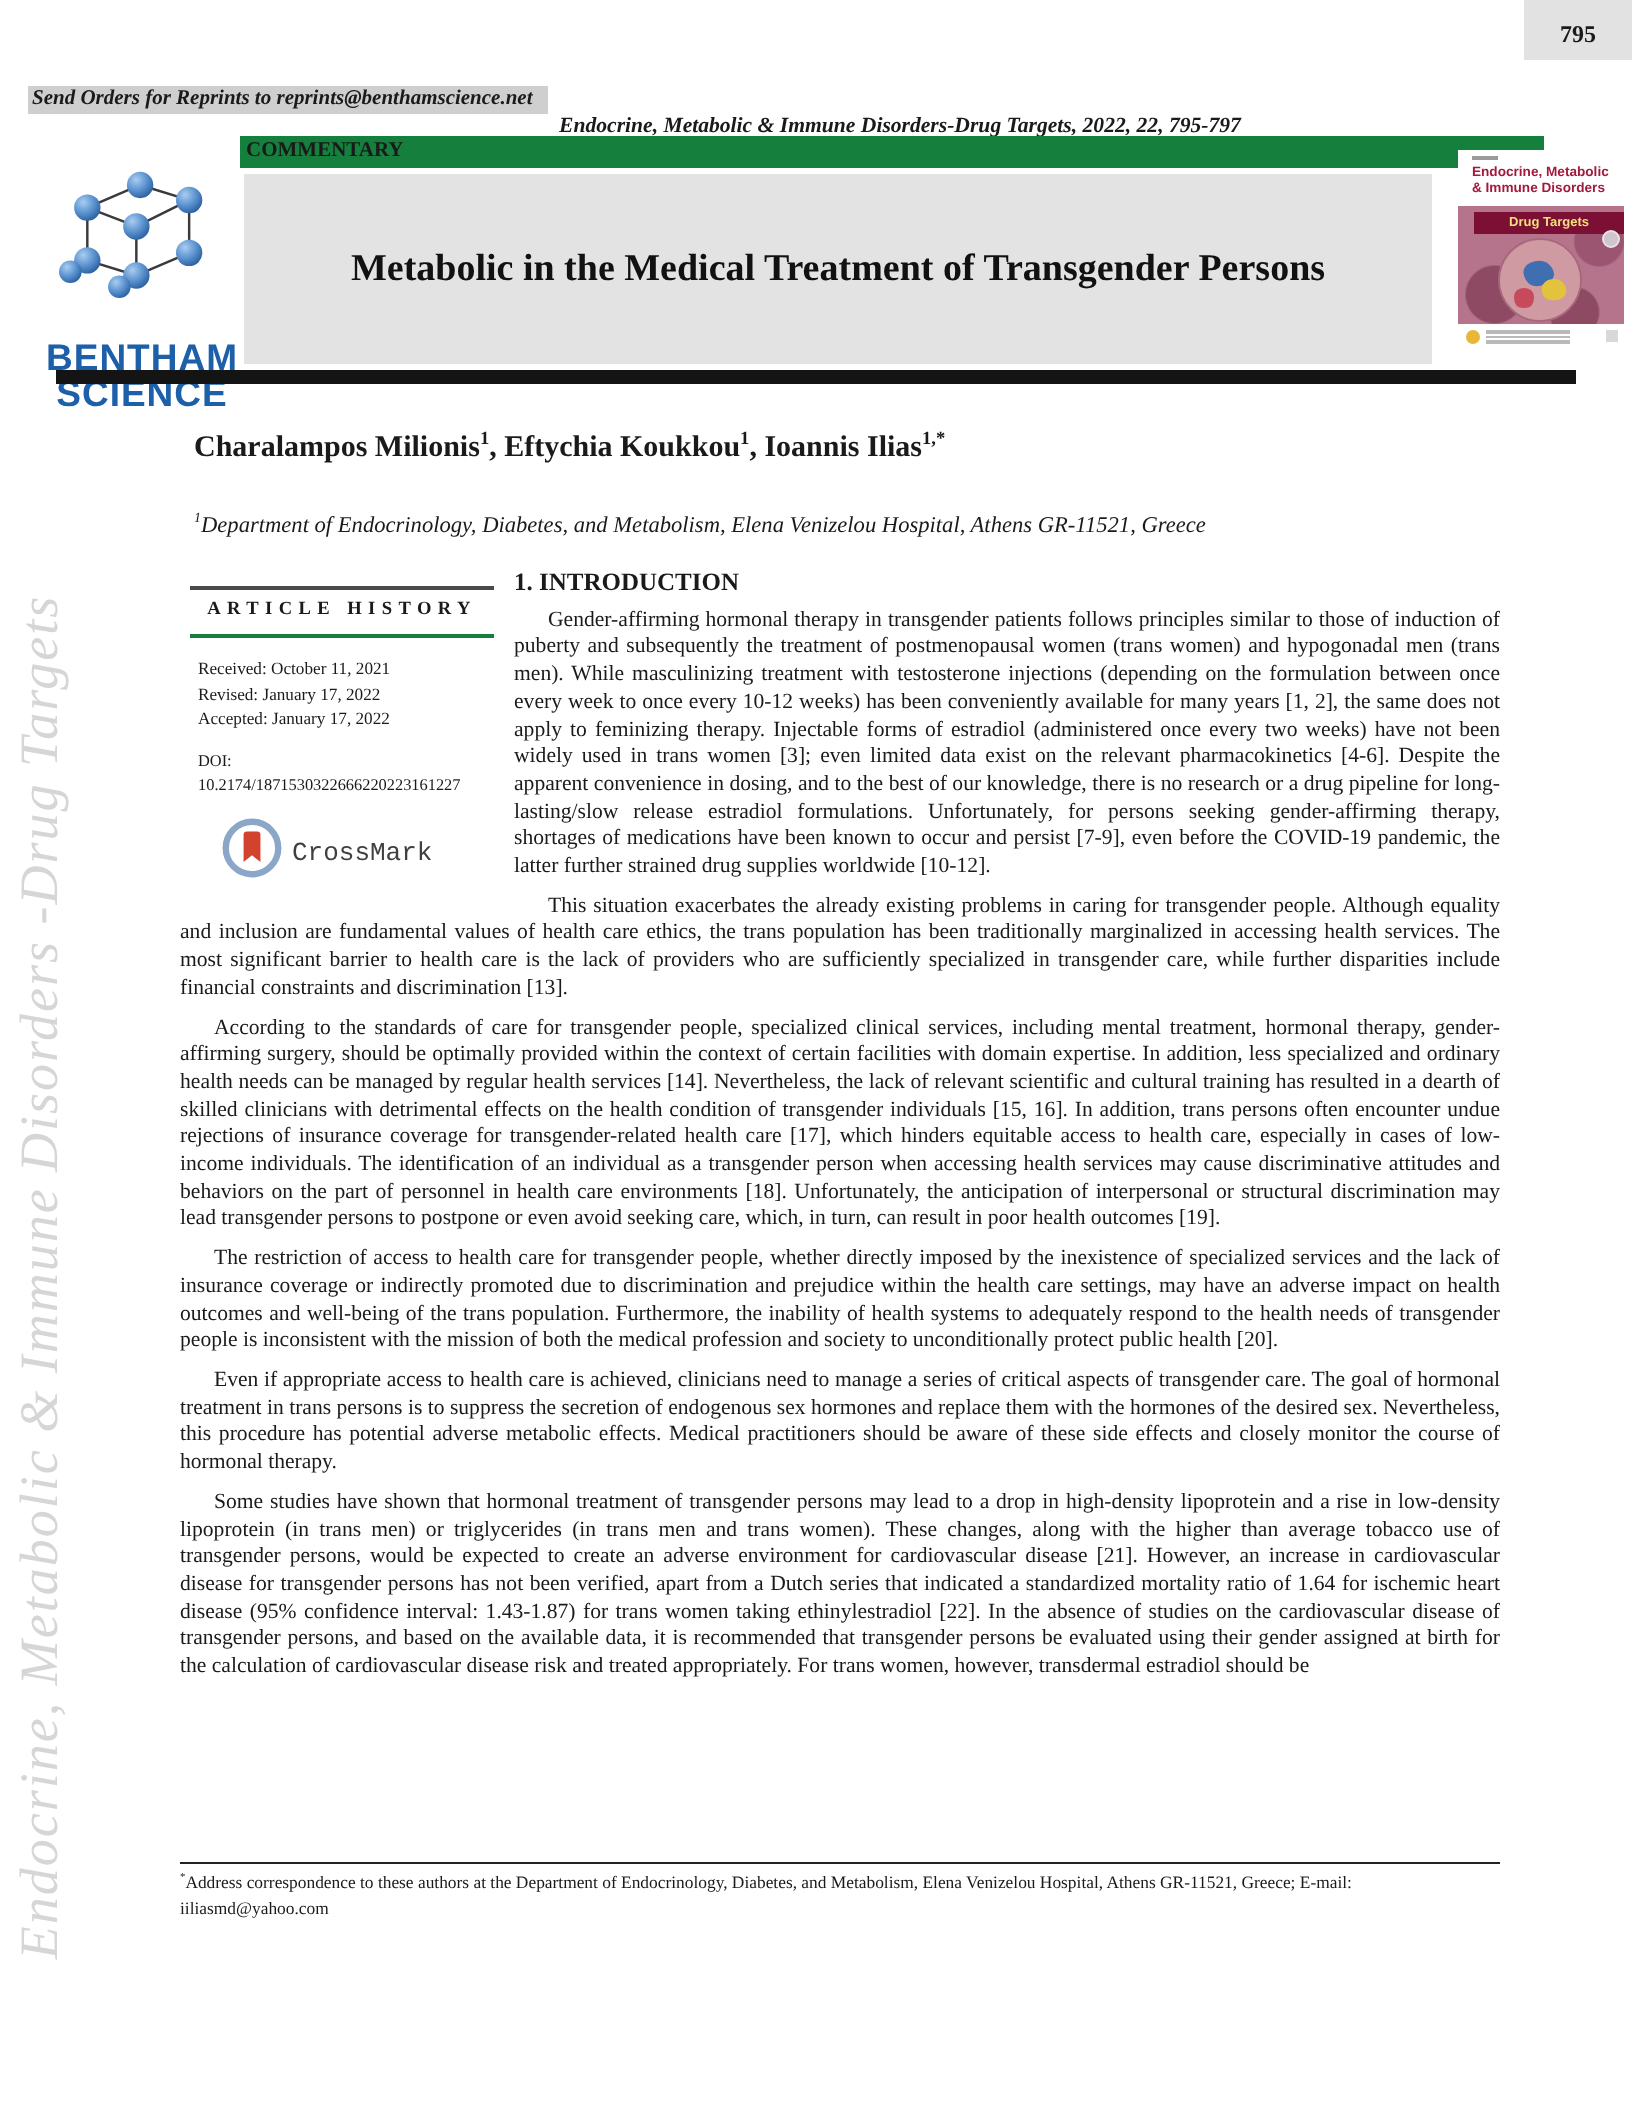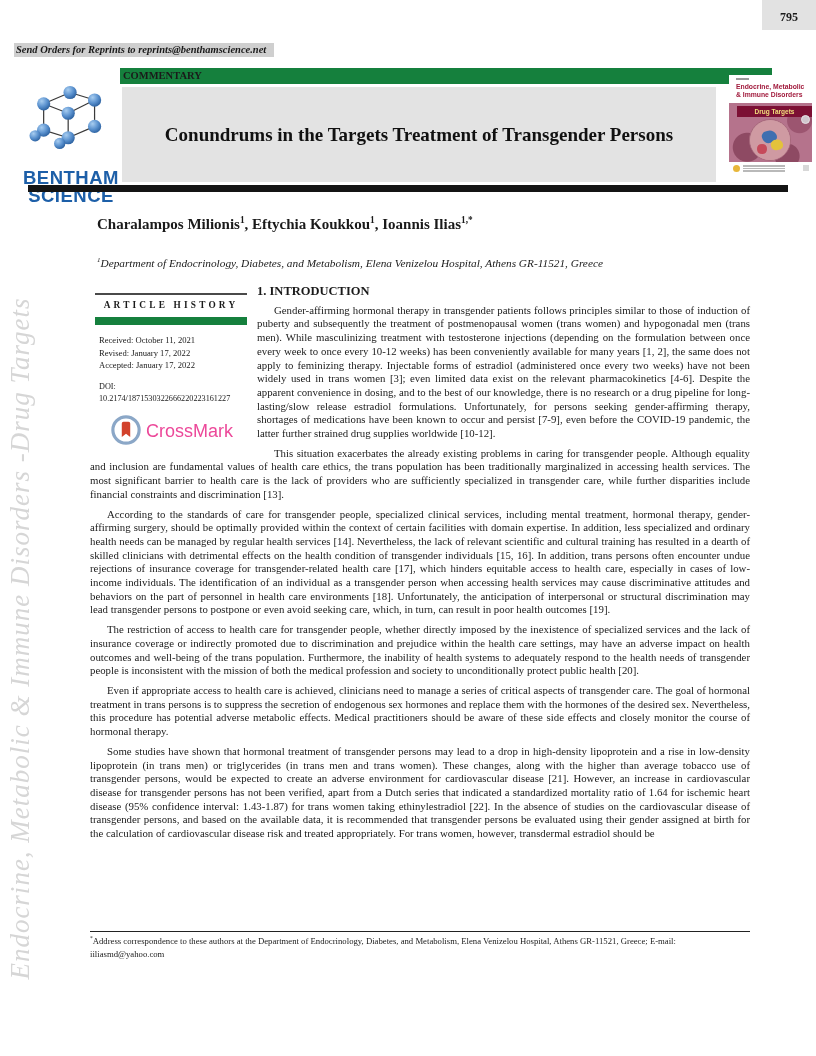--- a/index.html
+++ b/index.html
@@ -73,27 +73,27 @@
   
   .black-rule { position:absolute; left:28px; top:185px; width:760px; height:7px; background:#141414; }
   
   .authors { position:absolute; left:97px; top:216px; font-size:15px; color:#1a1a1a;font-weight:bold; }
   sup { font-size:0.62em; vertical-align:super; line-height:0; }
   .affiliation { position:absolute; left:97px; top:257px; font-style:italic; font-size:11.3px; }
   
   .content { position:absolute; left:90px; top:283px; width:660px; font-size:10.8px; line-height:13.7px; text-align:justify; }
   .history-box { float:left; width:152px; margin:10px 10px 4px 5px; font-family:"Liberation Serif", serif; }
   .hb-head {
-    border-top:2px solid #4a4a4a; border-bottom:8px solid #15803d;
+    border-top:2px solid #4a4a4a; border-bottom:2px solid #15803d;
     font-weight:bold; font-size:9.3px; letter-spacing:3.2px; text-align:center; padding:4px 0;
   }
   .hb-dates { margin:9px 0 0 4px; font-size:8.6px; line-height:1.5; text-align:left; }
   .hb-doi { margin:9px 0 0 4px; font-size:8.2px; line-height:1.4; text-align:left; word-break:break-all; }
   .crossmark { display:flex; align-items:center; gap:5px; margin:11px 0 0 16px; cursor:pointer; }
-  .crossmark-label { font-family:Liberation Sans, sans-serif; font-size:18px; color:#ec4899; }
+  .crossmark-label { font-family:Liberation Mono, monospace; font-size:13px; color:#404040; }
   .section-heading { font-weight:bold; font-size:12.5px; margin:2px 0 5px 0; text-align:left; }
   .content p { margin-bottom:6px; text-indent:17px; }
   
   .footnote {
     position:absolute; left:90px; top:931px; width:660px;
     border-top:1px solid #222; padding-top:3px; font-size:8.7px; line-height:1.45; text-align:left;
   }
   .footer {
     position:absolute; left:90px; top:976px; width:660px; padding-left:60px;
     display:flex; justify-content:center; gap:34px; font-weight:bold; font-size:10.3px;
@@ -107,25 +107,26 @@
 </style>
 </head>
 <body>
 
 <div class="page">
 
   <div class="watermark">Endocrine, Metabolic &amp; Immune Disorders -Drug Targets</div>
 
   <div class="reprint">Send Orders for Reprints to reprints@benthamscience.net</div>
   <div class="pagenum">795</div>
+  <div class="citation">Endocrine, Metabolic &amp; Immune Disorders-Drug Targets, 2022, 22, 795-797</div>
 
   <div class="commentary-bar">COMMENTARY</div>
 
   <div class="title-box">
-    <div class="article-title">Conundrums in the Targets Treatment of Transgender Persons</div>
+    <div class="article-title">Metabolic in the Medical Treatment of Transgender Persons</div>
   </div>
 
   <div class="logo">
     <span>
       <svg width="92" height="66" viewBox="0 0 96 70">
         <defs>
           <radialGradient id="sph" cx="35%" cy="30%" r="75%">
             <stop offset="0%" stop-color="#a8cdf0"></stop>
             <stop offset="55%" stop-color="#5b92cf"></stop>
             <stop offset="100%" stop-color="#2a5f9e"></stop>

